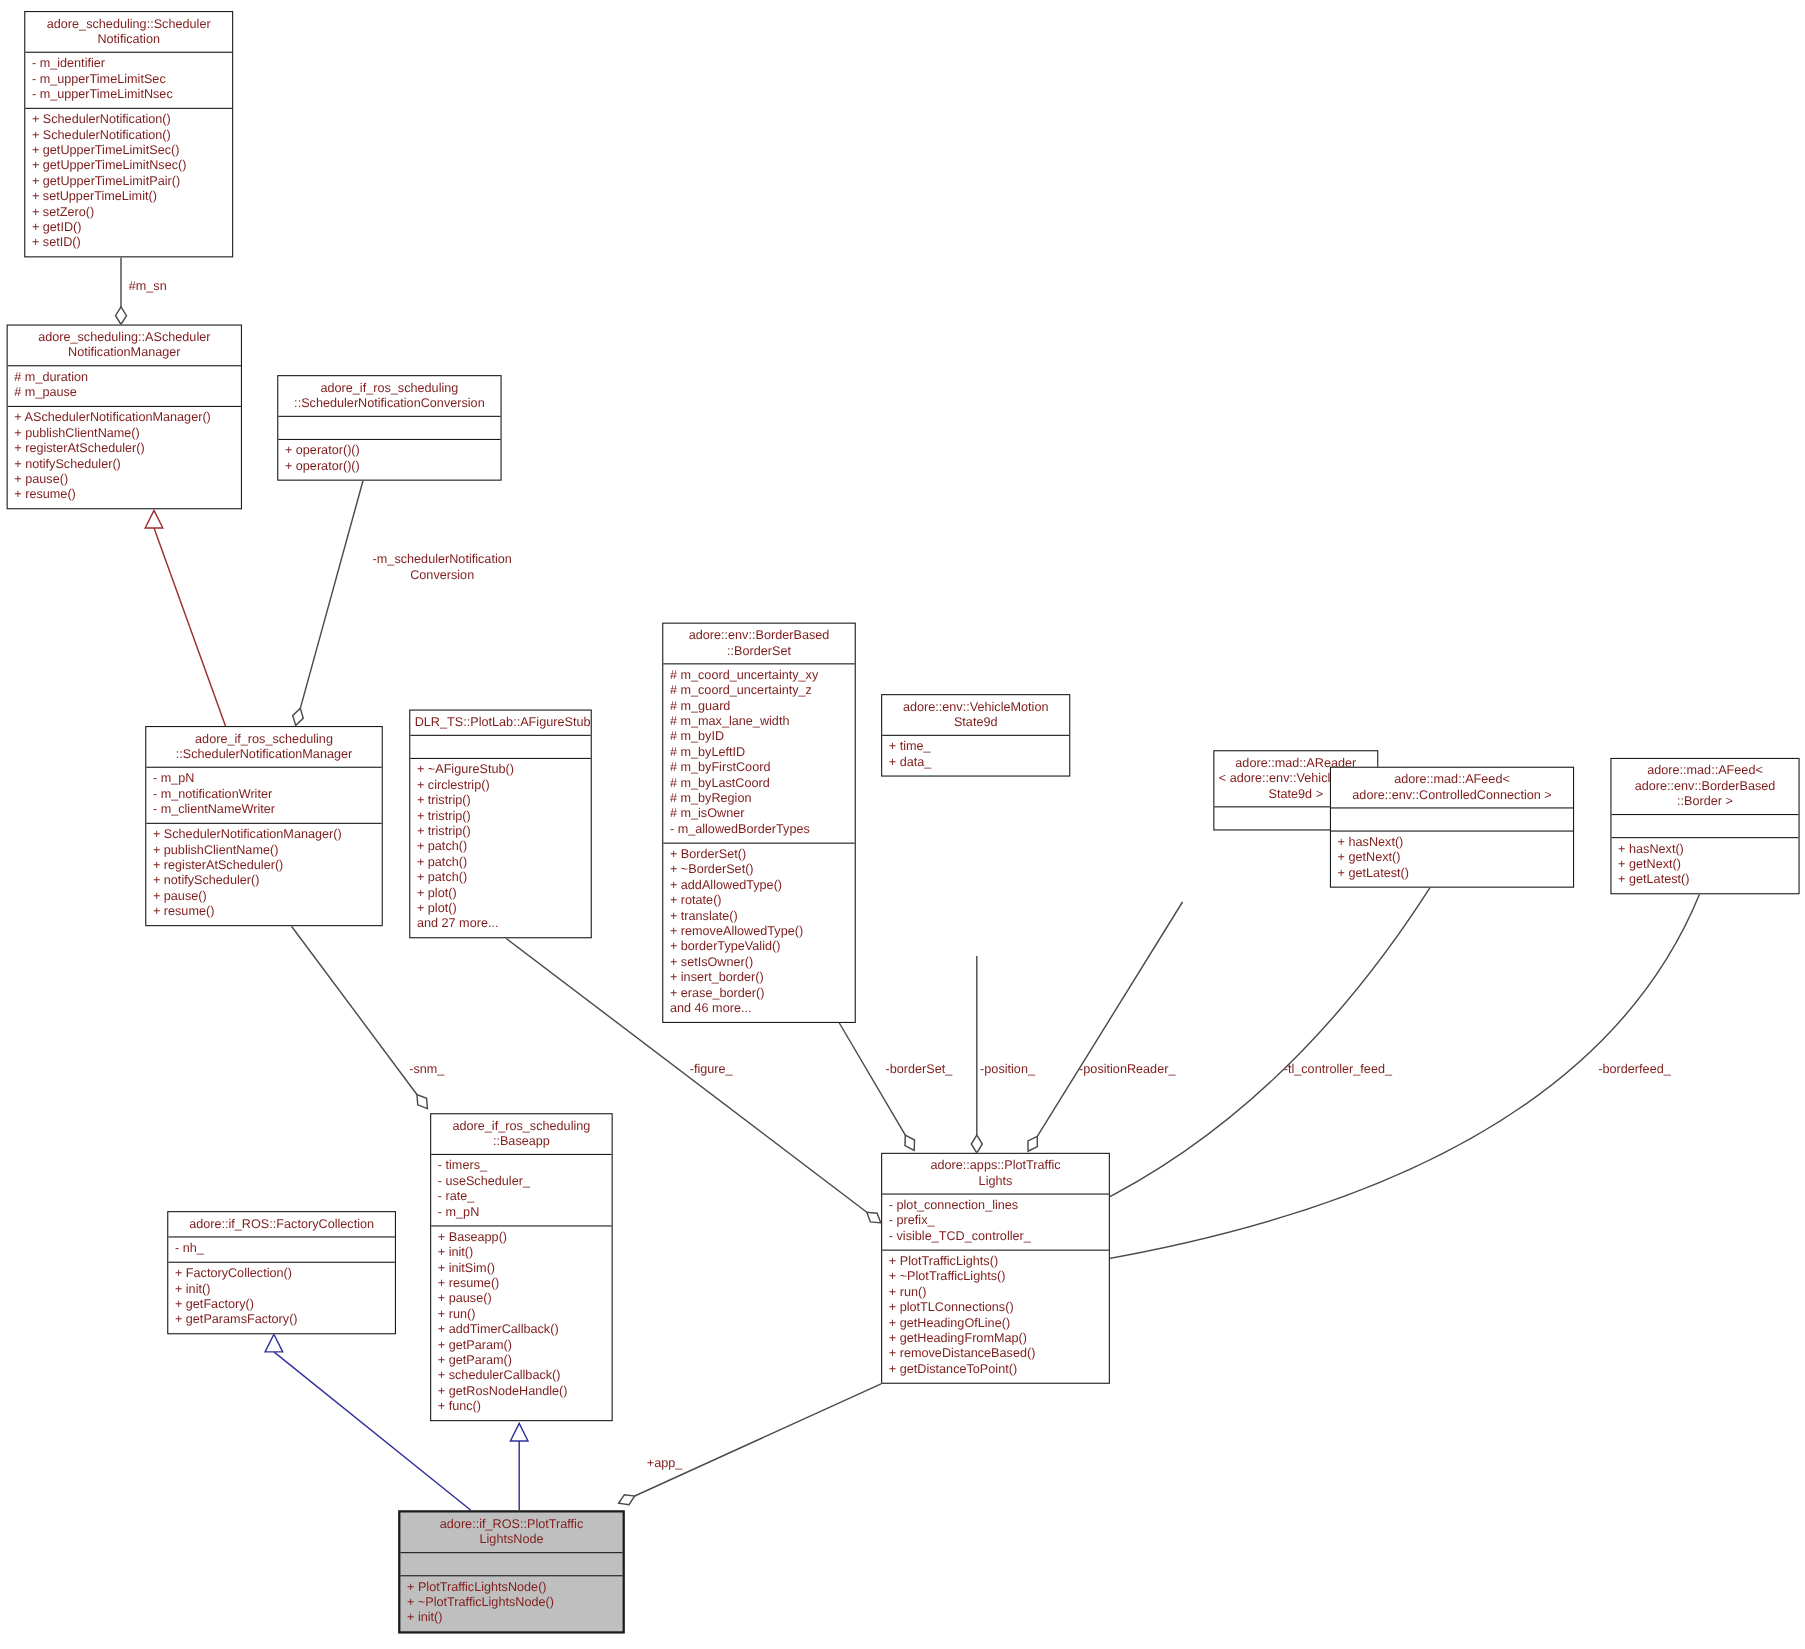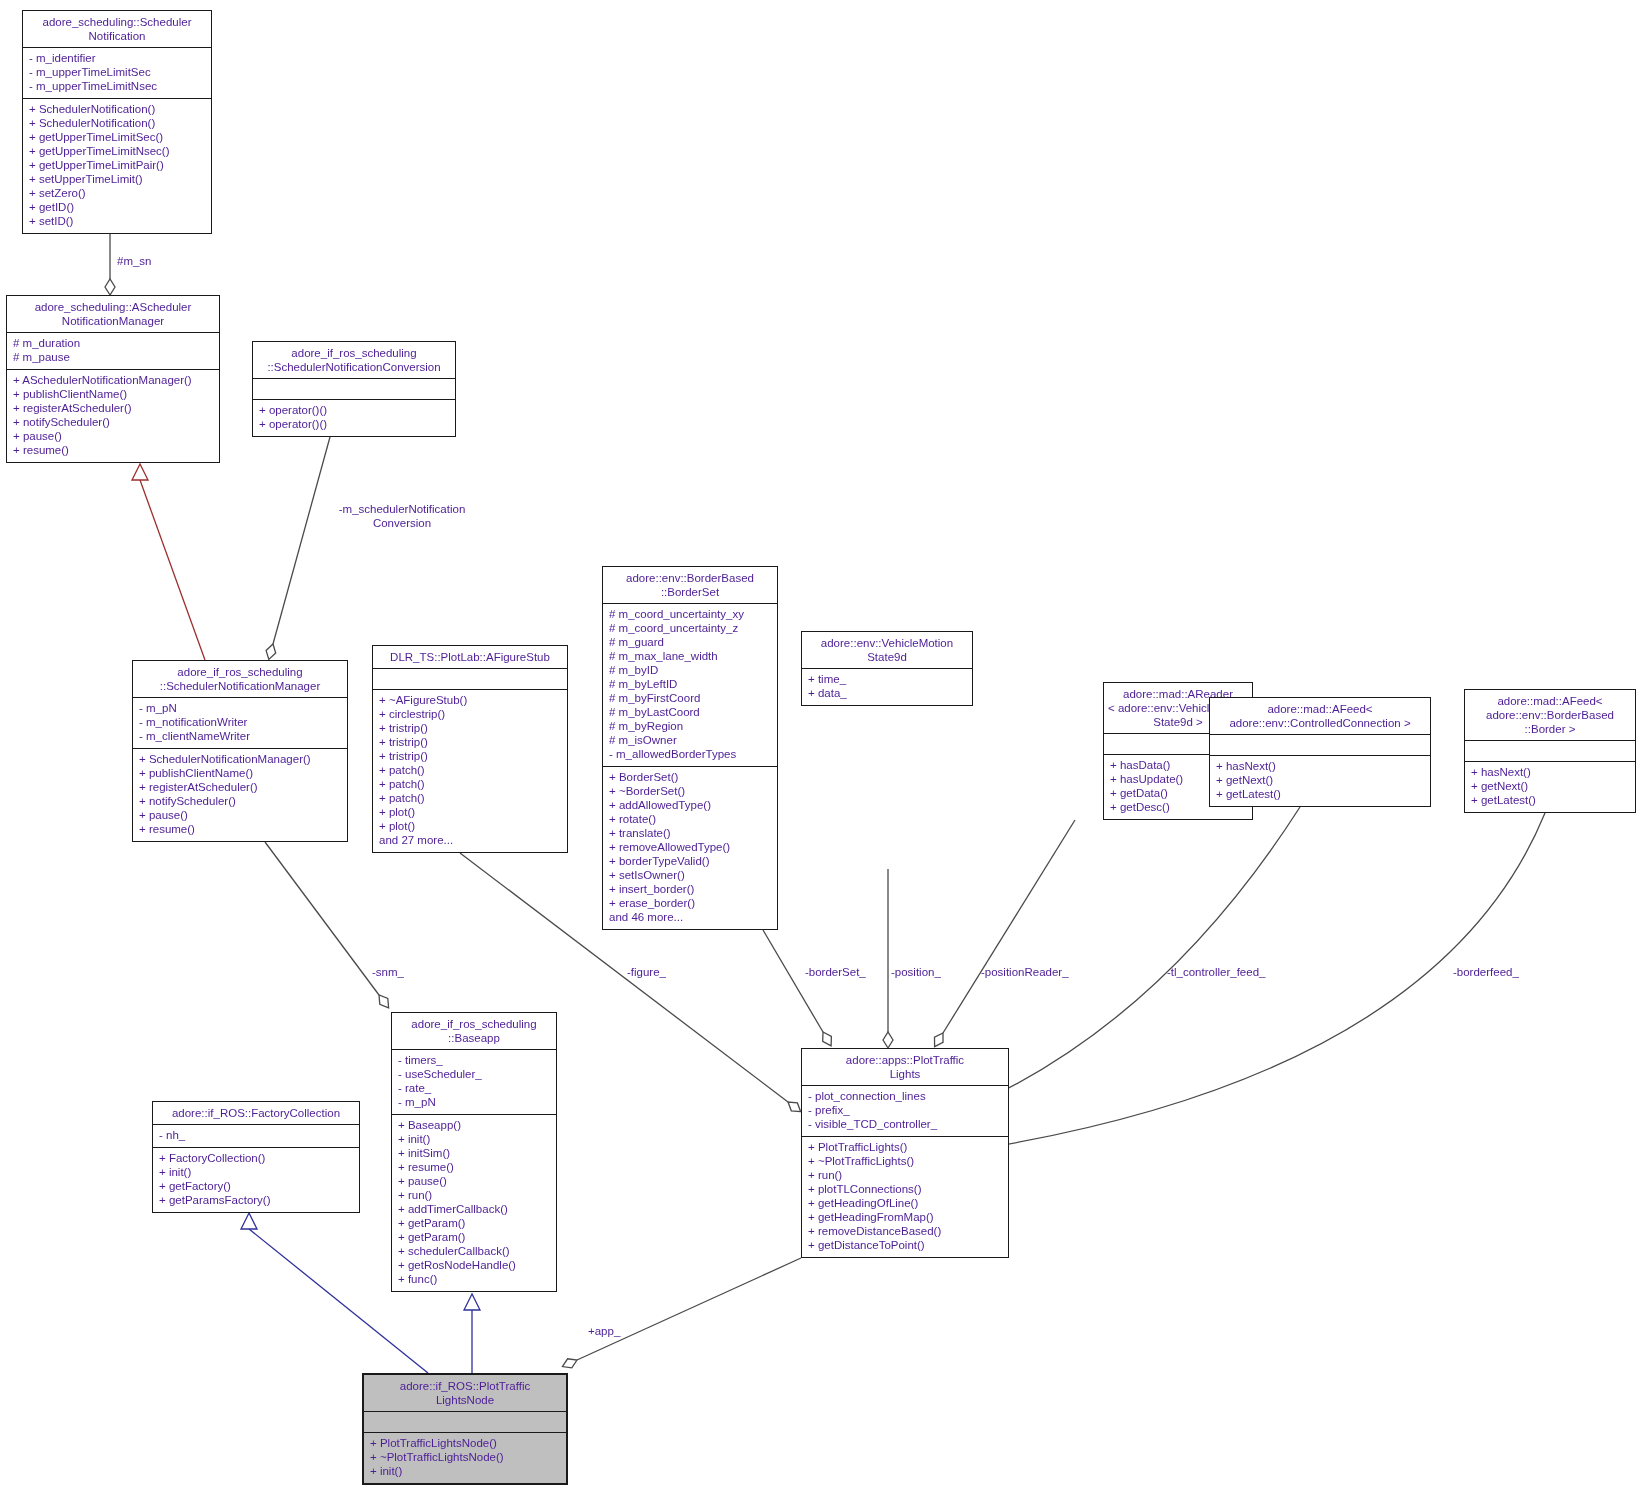--- a/index.html
+++ b/index.html
@@ -1,17 +1,17 @@
 <!DOCTYPE html>
 <html><head>
 <meta charset="utf-8">
 <style>
   html,body{margin:0;padding:0;background:#fff;}
   #diagram{position:relative;width:1641px;height:1499px;background:#fff;overflow:hidden;
-           font-family:"Liberation Sans",sans-serif;color:#4c1d95;}
+           font-family:"Liberation Sans",sans-serif;color:#7f1d1d;}
   #edges{position:absolute;left:0;top:0;pointer-events:none;}
   .klass{position:absolute;background:#fff;border:1px solid #1a1a1a;box-sizing:border-box;
          font-size:11.5px;line-height:14px;}
   .klass.gray{background:#bfbfbf;border-width:2px;}
   .k-title{text-align:center;padding:4px 4px;border-bottom:1px solid #1a1a1a;}
   .k-title div{white-space:nowrap;}
   .k-sec{padding:3px 6px 5px;border-bottom:1px solid #1a1a1a;min-height:12px;}
   .k-sec:last-child{border-bottom:none;}
   .k-sec div{white-space:nowrap;}
   .e-label{position:absolute;font-size:11.5px;line-height:14px;white-space:pre-line;}
@@ -112,21 +112,21 @@
         </div>
         <div class="k-sec">
           <div>+ SchedulerNotificationManager()</div>
           <div>+ publishClientName()</div>
           <div>+ registerAtScheduler()</div>
           <div>+ notifyScheduler()</div>
           <div>+ pause()</div>
           <div>+ resume()</div>
         </div>
       </div>
-      <div class="klass" style="left: 372px; top: 645px; width: 196px;">
+      <div class="klass" style="left: 372px; top: 645px; width: 166px;">
         <div class="k-title">
           <div>DLR_TS::PlotLab::AFigureStub</div>
         </div>
         <div class="k-sec"></div>
         <div class="k-sec">
           <div>+ ~AFigureStub()</div>
           <div>+ circlestrip()</div>
           <div>+ tristrip()</div>
           <div>+ tristrip()</div>
           <div>+ tristrip()</div>
@@ -180,26 +180,20 @@
           <div>+ data_</div>
         </div>
       </div>
       <div class="klass" style="left: 1055px; top: 682px; width: 150px; margin-left: 48px;">
         <div class="k-title">
           <div>adore::mad::AReader</div>
           <div>&lt; adore::env::VehicleMotion</div>
           <div>State9d &gt;</div>
         </div>
         <div class="k-sec"></div>
-        <div class="k-sec">
-          <div>+ hasData()</div>
-          <div>+ hasUpdate()</div>
-          <div>+ getData()</div>
-          <div>+ getDesc()</div>
-        </div>
       </div>
       <div class="klass" style="left: 1209px; top: 697px; width: 222px;">
         <div class="k-title">
           <div>adore::mad::AFeed&lt;</div>
           <div>adore::env::ControlledConnection &gt;</div>
         </div>
         <div class="k-sec"></div>
         <div class="k-sec">
           <div>+ hasNext()</div>
           <div>+ getNext()</div>

